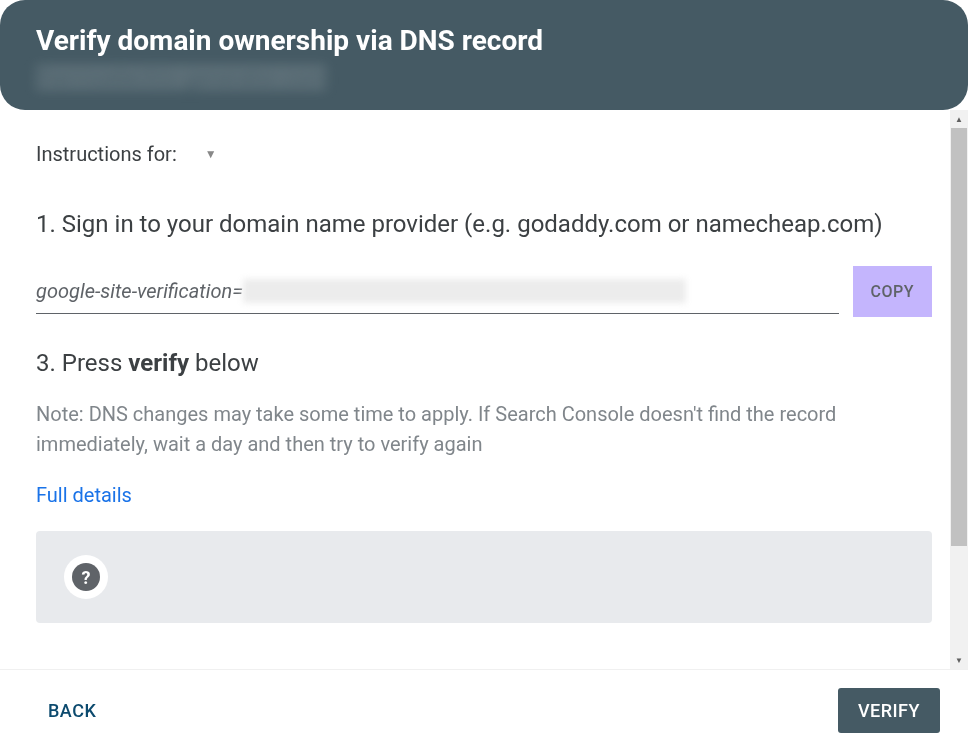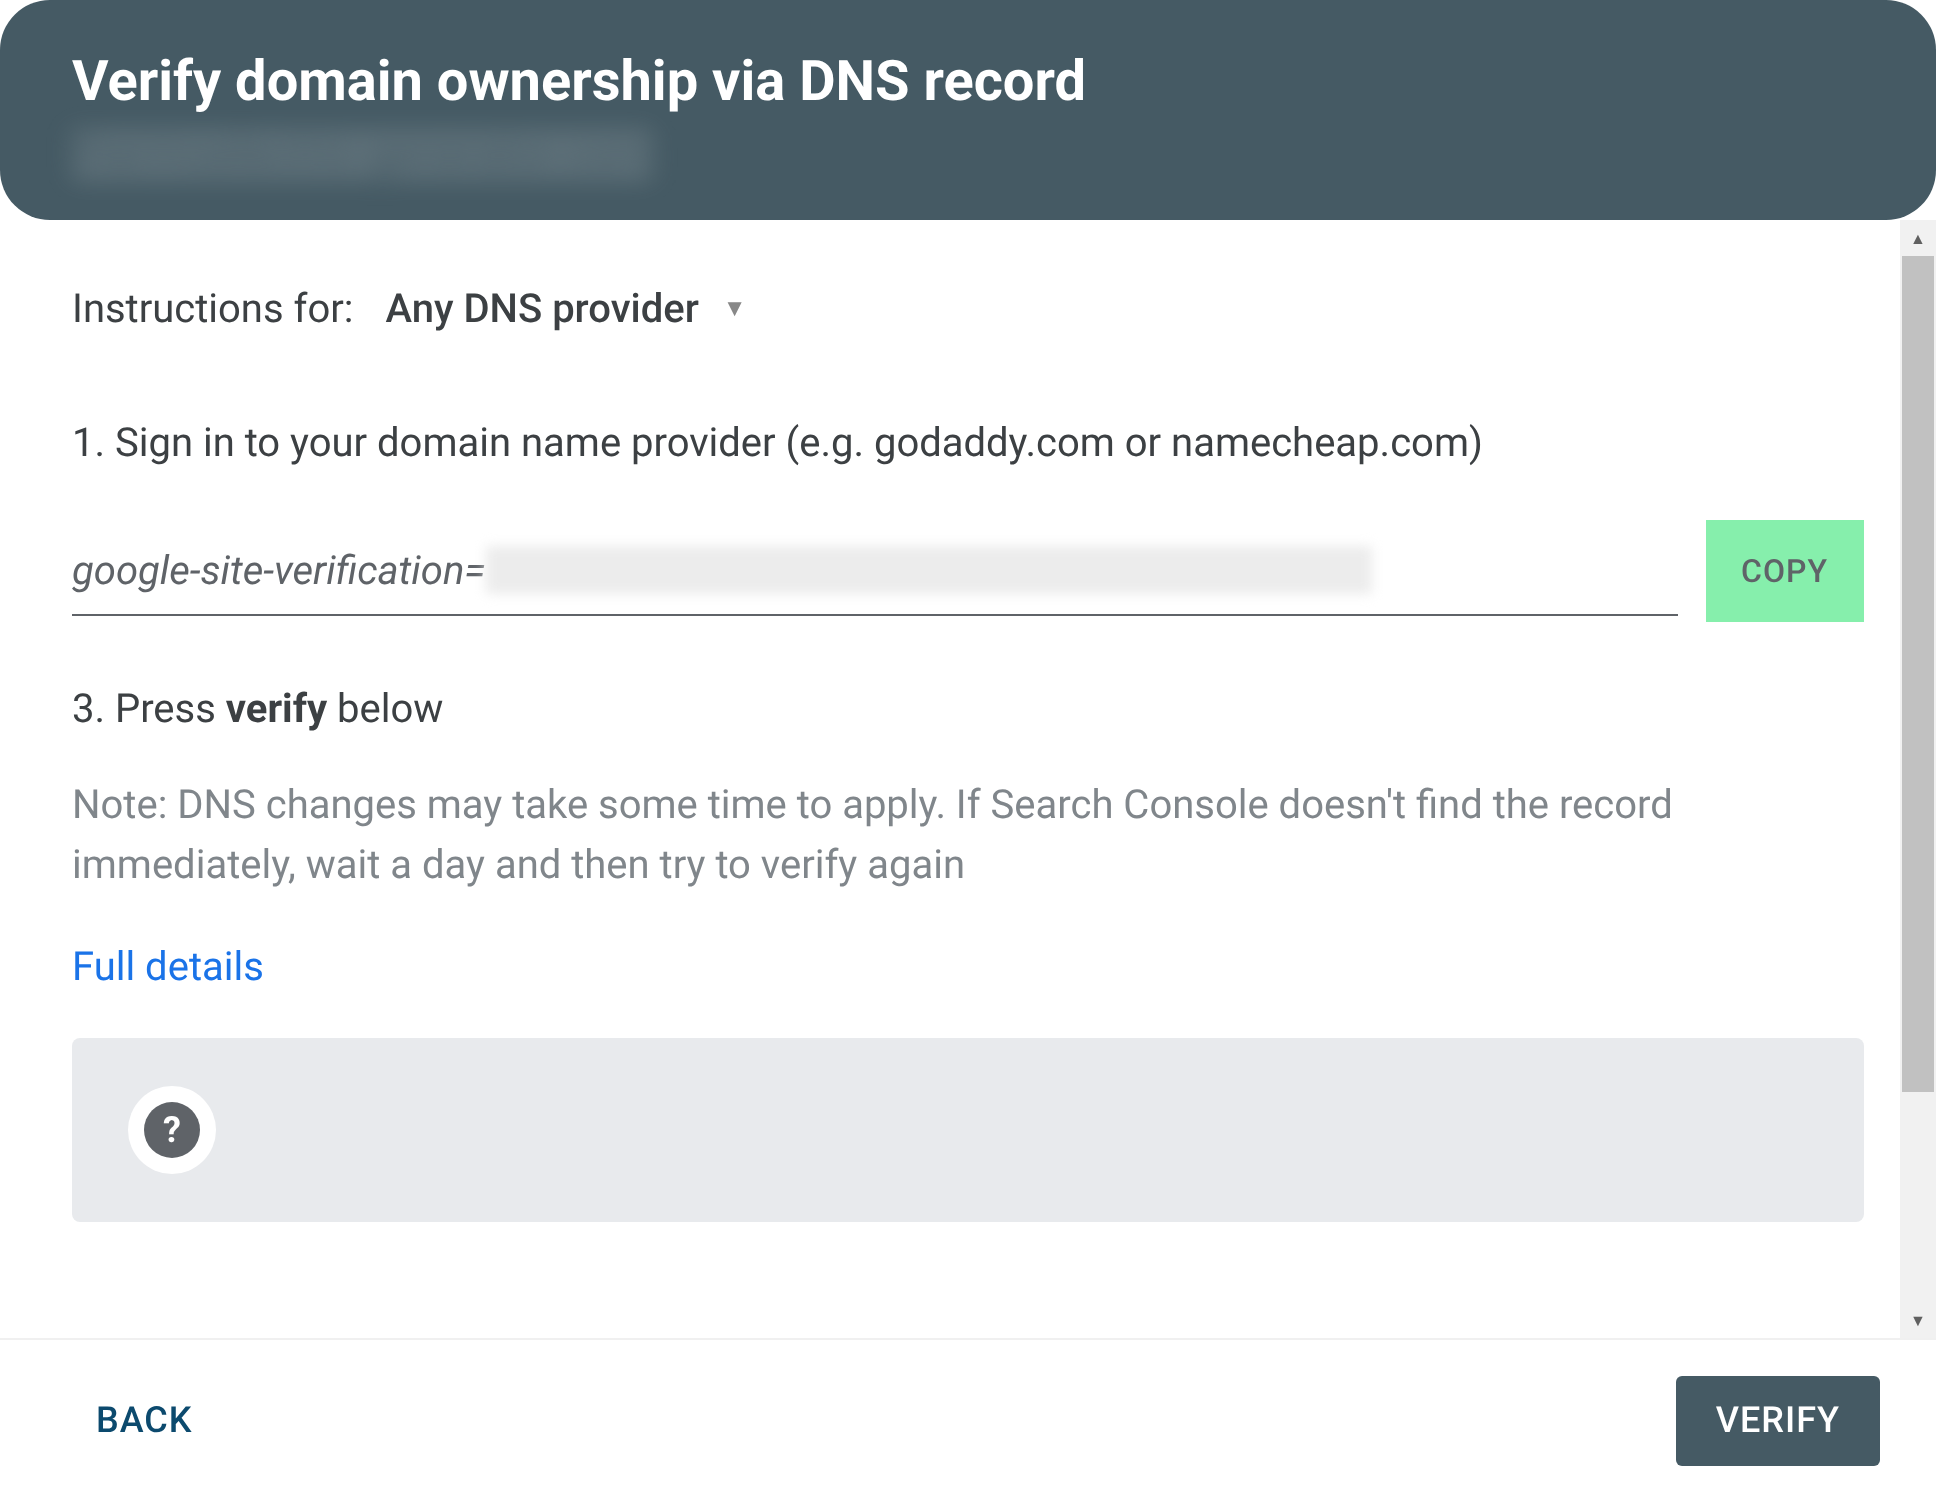--- a/index.html
+++ b/index.html
@@ -88,21 +88,21 @@
       align-items: center;
       font-weight: 500;
       cursor: pointer;
     }
     .dropdown-icon {
       margin-left: 12px;
       font-size: 12px;
       color: #888;
     }
     .step {
-      font-size: 20px;
+      font-size: 24px;
       color: #3c4043;
       margin-bottom: 18px;
       line-height: 1.5;
     }
     .blurred-domain {
       display: inline-block;
       background: #e8e8e8;
       filter: blur(3px);
       color: #e8e8e8;
       min-width: 220px;
@@ -125,21 +125,21 @@
       font-family: inherit;
       font-style: italic;
     }
     .txt-input-blurred {
       display: inline-block;
       background: #ececec;
       filter: blur(3px);
       color: #ececec;
     }
     .copy-btn {
-      background: #86efac;
+      background: #c4b5fd;
       color: #5f6368;
       border: none;
       padding: 16px 18px;
       font-size: 16px;
       font-weight: 500;
       letter-spacing: 0.5px;
       cursor: pointer;
       font-family: inherit;
     }
     .note {
@@ -233,21 +233,20 @@
 <div class="header">
   <div class="header-title">Verify domain ownership via DNS record</div>
   <div class="header-subtitle">thermoelectric-generator.com</div>
 </div>
 
 <div class="content-wrapper">
   <div class="content">
     <div class="instructions-row">
       <span class="instructions-label">Instructions for:</span>
       <div class="dropdown">
-        <span>Any DNS provider</span>
         <span class="dropdown-icon">▼</span>
       </div>
     </div>
 
     <div class="step">1. Sign in to your domain name provider (e.g. godaddy.com or namecheap.com)</div>
 
 
     <div class="txt-row">
       <div class="txt-input">
         <span>google-site-verification=</span><span class="txt-input-blurred">xxxxxxxxxxxxxxxxxxxxxxxxxxxxxxxxxxxxxxxxxxxxxx</span>

